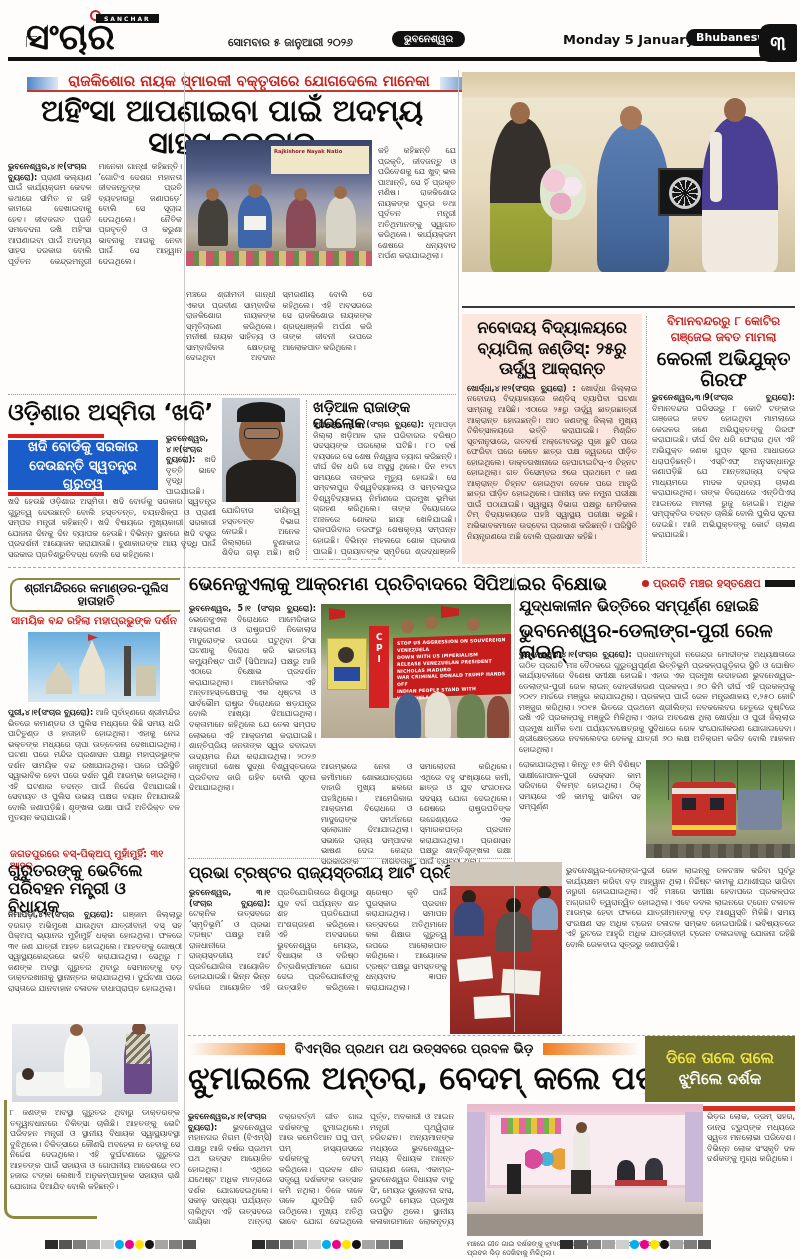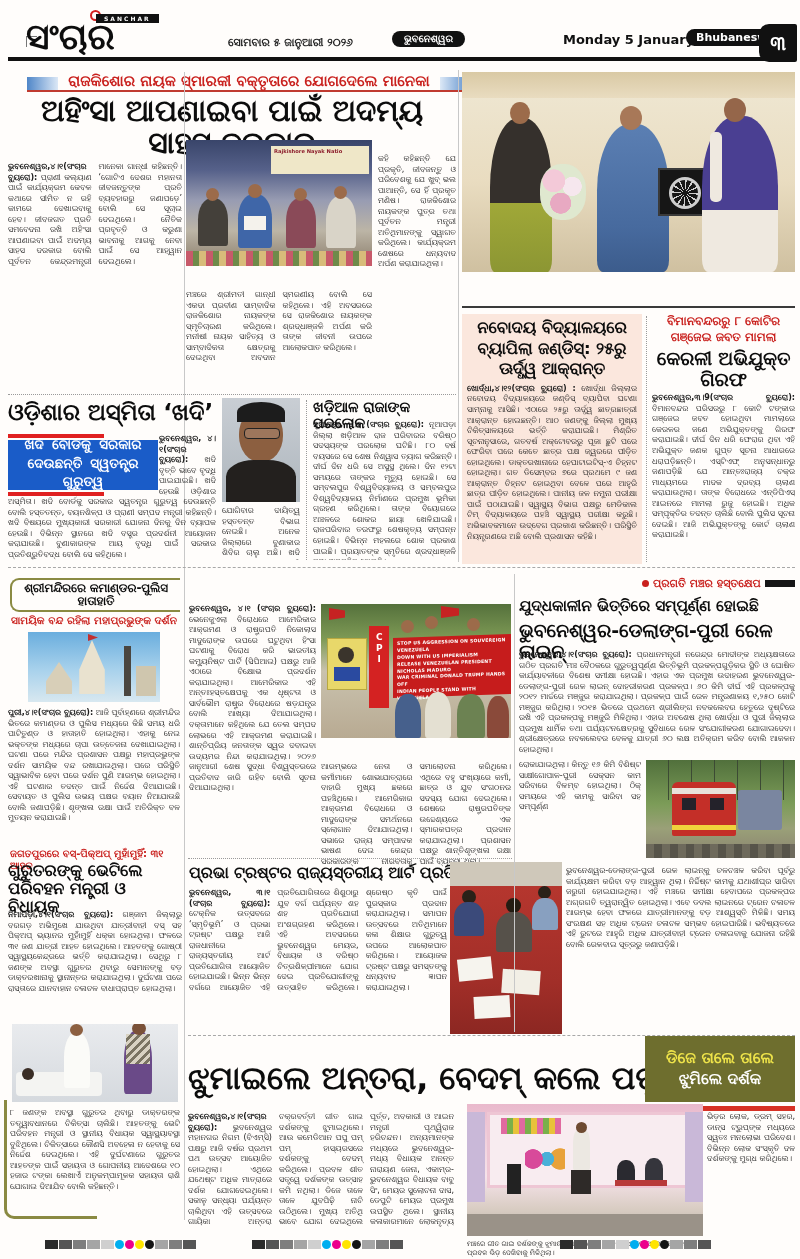--- a/index.html
+++ b/index.html
@@ -30,23 +30,23 @@
   #page-tab{position:absolute;right:3px;top:24px;width:38px;height:38px;background:#111;
             border-radius:10px 2px 2px 10px;color:#fff;font-size:20px;font-weight:bold;
             display:flex;align-items:center;justify-content:center;}
   
   #lead-kicker{position:absolute;left:27px;top:69px;width:444px;height:21px;display:flex;align-items:flex-end;
                border-bottom:2px solid #c03a30;}
   .kick-bar{height:13px;flex:1;background:linear-gradient(90deg,#4f86c8,#dce8f6);}
   .kick-bar.rev{background:linear-gradient(90deg,#dce8f6,#4f86c8);}
   #lead-kicker .ktext{padding:0 10px;font-size:15px;font-weight:800;color:#c9201d;white-space:nowrap;}
   
-  #khadi-box{float:left;position:relative;width:150px;height:50px;margin:6px 1px 4px 0;background:#1a5cc8;
+  #khadi-box{float:left;position:relative;width:150px;height:50px;margin:6px 8px 4px 0;background:#1a5cc8;
              color:#fff;font-weight:800;font-size:13.5px;line-height:1.4;display:flex;align-items:center;
-             justify-content:center;text-align:center;font-family:Liberation Mono, monospace;}
+             justify-content:center;text-align:center;}
   #khadi-box .rbar-t,#khadi-box .rbar-b{position:absolute;left:0;width:96px;height:4px;background:#e02020;}
   #khadi-box .rbar-t{top:-6px;} #khadi-box .rbar-b{bottom:-6px;}
   
   .bracket{border:2px solid #8a8a42;border-right:none;border-radius:9px 0 0 9px;}
   .bracket-bl{position:absolute;border-left:3px solid #8a8a42;border-bottom:3px solid #8a8a42;
               border-radius:0 0 0 10px;}
   
   #rail-label{position:absolute;left:642px;top:577px;width:153px;display:flex;align-items:center;gap:4px;}
   #rail-label .dot{width:7px;height:7px;border-radius:50%;background:#c9201d;}
   #rail-label .txt{font-size:11px;font-weight:800;color:#c9201d;white-space:nowrap;}
@@ -117,21 +117,21 @@
     <div class="fig" style="left:100px;top:58px;width:30px;height:50px;background:#8a4a58;"></div>
     <div class="head" style="left:108px;top:48px;width:13px;height:13px;"></div>
     <div class="fig" style="left:140px;top:56px;width:30px;height:52px;background:#d9d4c8;"></div>
     <div class="head" style="left:148px;top:46px;width:13px;height:13px;"></div>
     <div class="abs" style="left:0;bottom:0;width:100%;height:15px;background:repeating-linear-gradient(90deg,#c75a6a 0 7px,#6f8a4a 7px 13px,#d8bc7a 13px 20px);"></div>
   </div>
 
   <div class="abs bodytext cols2" style="left:186px;top:270px;width:186px;height:120px;">
     <span>ମଞ୍ଚରେ ଶ୍ରୀମତୀ ଗାନ୍ଧୀ ଏକଦା ପ୍ରବୀଣ ସାମ୍ବାଦିକ ରାଜକିଶୋର ନାୟକଙ୍କ ସ୍ମୃତିଚାରଣ କରିଥିଲେ। ମନୀଷୀ ନାୟକ ସାହିତ୍ୟ ଓ ସାମ୍ବାଦିକତା କ୍ଷେତ୍ରକୁ ଦେଇଥିବା ଅବଦାନ ସ୍ମରଣୀୟ ବୋଲି ସେ କହିଥିଲେ। ଏହି ଅବସରରେ ସେ ରାଜକିଶୋର ନାୟକଙ୍କ ଶ୍ରଦ୍ଧାଞ୍ଜଳି ଅର୍ପଣ କରି ତାଙ୍କ ଜୀବନୀ ଉପରେ ଆଲୋକପାତ କରିଥିଲେ।</span>
   </div>
-  <div class="abs bodytext" style="left:378px;top:154px;width:78px;height:248px;">
+  <div class="abs bodytext" style="left:378px;top:146px;width:78px;height:248px;">
     <span>କହି କହିଛନ୍ତି ଯେ ପ୍ରକୃତି, ଜୀବଜନ୍ତୁ ଓ ପରିବେଶକୁ ଯେ ଖୁବ୍ ଭଲ ପାଆନ୍ତି, ସେ ହିଁ ପ୍ରକୃତ ମଣିଷ। ରାଜକିଶୋର ନାୟକଙ୍କ ପୁତ୍ର ତଥା ପୂର୍ବତନ ମନ୍ତ୍ରୀ ଅତିଥିମାନଙ୍କୁ ସ୍ୱାଗତ କରିଥିଲେ। କାର୍ଯ୍ୟକ୍ରମ ଶେଷରେ ଧନ୍ୟବାଦ ଅର୍ପଣ କରାଯାଇଥିଲା।</span>
   </div>
 
   <div class="photo" style="left:462px;top:72px;width:333px;height:200px;background:linear-gradient(180deg,#efe8d4 0%,#e9dcc0 55%,#cfc0a0 100%);">
     <div class="abs" style="left:0;top:0;width:100%;height:26px;background:linear-gradient(180deg,#d9c9a4,#e9dcc0);"></div>
     <div class="fig" style="left:28px;top:46px;width:62px;height:154px;background:linear-gradient(180deg,#35302c 0 55%,#a0a838 55%,#8c9633);"></div>
     <div class="head" style="left:48px;top:30px;width:20px;height:22px;"></div>
     <div class="abs" style="left:78px;top:92px;width:46px;height:56px;border-radius:45%;background:radial-gradient(circle at 30% 30%,#f3c9d8 0 22%,transparent 23%),radial-gradient(circle at 70% 40%,#f6e7ee 0 20%,transparent 21%),radial-gradient(circle at 45% 70%,#e8a9c2 0 22%,transparent 23%),#dfe8cf;"></div>
     <div class="fig" style="left:135px;top:52px;width:72px;height:148px;background:linear-gradient(180deg,#5b7fb3,#476a9e 70%,#3c5c8c);"></div>
     <div class="head" style="left:158px;top:34px;width:22px;height:24px;background:#a87858;"></div>
@@ -192,20 +192,21 @@
   <div class="abs bodytext" style="left:313px;top:420px;width:143px;height:140px;">
     <b>ନୂଆପଡ଼ା, ୪।୧ (ସଂଚାର ବ୍ୟୁରୋ):</b>
     <span>ନୂଆପଡ଼ା ଜିଲ୍ଲା ଖଡ଼ିଆଳ ରାଜ ପରିବାରର ବରିଷ୍ଠ ସଦସ୍ୟଙ୍କ ପରଲୋକ ଘଟିଛି। ୮୦ ବର୍ଷ ବୟସରେ ସେ ଶେଷ ନିଶ୍ୱାସ ତ୍ୟାଗ କରିଛନ୍ତି। ଦୀର୍ଘ ଦିନ ଧରି ସେ ଅସୁସ୍ଥ ଥିଲେ। ଦିନ ୧୨ଟା ସମୟରେ ତାଙ୍କର ମୃତ୍ୟୁ ହୋଇଛି। ସେ ସମ୍ବଲପୁର ବିଶ୍ୱବିଦ୍ୟାଳୟ ଓ ସମ୍ବଲପୁର ବିଶ୍ୱବିଦ୍ୟାଳୟ ନିର୍ମାଣରେ ପ୍ରମୁଖ ଭୂମିକା ଗ୍ରହଣ କରିଥିଲେ। ତାଙ୍କ ବିୟୋଗରେ ଅଞ୍ଚଳରେ ଶୋକର ଛାୟା ଖେଳିଯାଇଛି। ରାଜପରିବାର ତରଫରୁ ଶେଷକୃତ୍ୟ ସମ୍ପନ୍ନ ହୋଇଛି। ବିଭିନ୍ନ ମହଲରେ ଶୋକ ପ୍ରକାଶ ପାଇଛି। ପ୍ରୟାତଙ୍କ ସ୍ମୃତିରେ ଶ୍ରଦ୍ଧାଞ୍ଜଳି ସଭା ଅନୁଷ୍ଠିତ ହୋଇଛି।</span>
   </div>
 
   <div class="hdash" style="left:8px;top:567px;width:787px;"></div>
 
   <div class="abs bracket" style="left:10px;top:578px;width:168px;height:30px;display:flex;align-items:center;justify-content:center;">
     <span class="headline center" style="font-size:12px;">ଶ୍ରୀମନ୍ଦିରରେ କମାଣ୍ଡର-ପୁଲିସ ହାତାହାତି</span>
   </div>
+  <div class="abs headline" style="left:189px;top:574px;width:448px;font-size:18.5px;white-space:nowrap;">ଭେନେଜୁଏଲାକୁ ଆକ୍ରମଣ ପ୍ରତିବାଦରେ ସିପିଆଇର ବିକ୍ଷୋଭ</div>
   <div id="rail-label">
     <span class="dot"></span>
     <span class="txt">ପ୍ରଗତି ମଞ୍ଚର ହସ୍ତକ୍ଷେପ</span>
     <span class="bar"></span>
   </div>
 
   <div class="abs red center" style="left:10px;top:614px;width:168px;font-size:10.5px;font-weight:800;">ସାମୟିକ ବନ୍ଦ ରହିଲା ମହାପ୍ରଭୁଙ୍କ ଦର୍ଶନ</div>
   <div class="photo" style="left:28px;top:632px;width:132px;height:70px;background:linear-gradient(180deg,#6aaede 0%,#a9d2ec 55%,#d8e8f0 100%);">
     <div class="abs" style="left:44px;top:8px;width:40px;height:54px;background:#e9e2cf;clip-path:polygon(50% 0,82% 55%,82% 100%,18% 100%,18% 55%);"></div>
     <div class="abs" style="left:18px;top:30px;width:26px;height:32px;background:#d8cfb8;clip-path:polygon(50% 0,100% 60%,100% 100%,0 100%,0 60%);"></div>
@@ -232,21 +233,21 @@
     <div class="fig" style="right:26px;top:6px;width:28px;height:64px;background:#6a4a88;"></div>
     <div class="abs" style="right:28px;top:10px;width:24px;height:30px;background:repeating-linear-gradient(135deg,#d8d2c2 0 3px,#7a7462 3px 6px);"></div>
     <div class="head" style="right:32px;top:-2px;width:14px;height:13px;background:#7a5138;"></div>
   </div>
   <div class="abs bodytext" style="left:10px;top:1108px;width:170px;height:104px;">
     <span>୮ ଜଣଙ୍କ ଅବସ୍ଥା ଗୁରୁତର ଥିବାରୁ ଡାକ୍ତରଙ୍କ ତତ୍ତ୍ୱାବଧାନରେ ଚିକିତ୍ସା ଚାଲିଛି। ଆହତଙ୍କୁ ଭେଟି ପରିବହନ ମନ୍ତ୍ରୀ ଓ ସ୍ଥାନୀୟ ବିଧାୟକ ସ୍ୱାସ୍ଥ୍ୟାବସ୍ଥା ବୁଝିଥିଲେ। ଚିକିତ୍ସାରେ କୌଣସି ଅବହେଳା ନ ହେବାକୁ ସେ ନିର୍ଦ୍ଦେଶ ଦେଇଥିଲେ। ଏହି ଦୁର୍ଘଟଣାରେ ଗୁରୁତର ଆହତଙ୍କ ପାଇଁ ସହାୟତା ଓ ଗୋପନୀୟ ଆଦେଶରେ ୧୦ ହଜାର ଟଙ୍କା ଲେଖାଏଁ ଅନୁକମ୍ପାମୂଳକ ସହାୟତା ରାଶି ଯୋଗାଇ ଦିଆଯିବ ବୋଲି କହିଛନ୍ତି।</span>
   </div>
   <div class="bracket-bl" style="left:4px;top:1100px;width:90px;height:116px;"></div>
 
   <div class="abs bodytext" style="left:189px;top:604px;width:127px;height:248px;">
-    <b>ଭୁବନେଶ୍ୱର, ୪।୧ (ସଂଚାର ବ୍ୟୁରୋ):</b>
+    <b>ଭୁବନେଶ୍ୱର, 5।୧ (ସଂଚାର ବ୍ୟୁରୋ):</b>
     <span>ଭେନେଜୁଏଲା ବିରୋଧରେ ଆମେରିକାର ଆକ୍ରମଣ ଓ ରାଷ୍ଟ୍ରପତି ନିକୋଲାସ ମାଦୁରୋଙ୍କ ଉପରେ ଘଟୁଥିବା ହିଂସା ଘଟଣାକୁ ବିରୋଧ କରି ଭାରତୀୟ କମ୍ୟୁନିଷ୍ଟ ପାର୍ଟି (ସିପିଆଇ) ପକ୍ଷରୁ ଆଜି ଏଠାରେ ବିକ୍ଷୋଭ ପ୍ରଦର୍ଶନ କରାଯାଇଥିଲା। ଆମେରିକାର ଏହି ଅନ୍ତଃହସ୍ତକ୍ଷେପକୁ ଏକ ଧୃଷ୍ଟତା ଓ ସାର୍ବଭୌମ ରାଷ୍ଟ୍ର ବିରୋଧରେ ଷଡ଼ଯନ୍ତ୍ର ବୋଲି ଆଖ୍ୟା ଦିଆଯାଇଥିଲା। ବକ୍ତାମାନେ କହିଥିଲେ ଯେ ତେଲ ସମ୍ପଦ ଲୋଭରେ ଏହି ଆକ୍ରମଣ କରାଯାଇଛି। ଶାନ୍ତିପ୍ରିୟ ଜନତାଙ୍କ ସ୍ୱର ଦବାଇବା ଉଦ୍ୟମର ନିନ୍ଦା କରାଯାଇଥିଲା। ୨୦୨୬ ଜାନୁଆରୀ ଶେଷ ସୁଦ୍ଧା ବିଶ୍ୱସ୍ତରରେ ପ୍ରତିବାଦ ଜାରି ରହିବ ବୋଲି ସୂଚନା ଦିଆଯାଇଥିଲା।</span>
   </div>
   <div class="photo" style="left:321px;top:604px;width:190px;height:134px;background:linear-gradient(180deg,#55713c 0%,#7e9a55 26%,#c9c2ae 50%,#b8aa92 100%);">
     <div class="abs" style="left:8px;top:4px;width:16px;height:12px;background:#c62222;clip-path:polygon(0 0,100% 20%,100% 80%,0 100%);"></div>
     <div class="abs" style="left:120px;top:2px;width:18px;height:12px;background:#c62222;clip-path:polygon(0 0,100% 20%,100% 80%,0 100%);"></div>
     <div class="abs" style="left:6px;top:34px;width:38px;height:50px;background:#e8d86a;border:1px solid #b8a840;">
       <div class="abs" style="left:10px;top:8px;width:16px;height:16px;border-radius:50%;background:#3a342c;"></div>
       <div class="abs" style="left:6px;top:28px;width:26px;height:14px;background:#2a4aa0;"></div>
     </div>
     <div class="abs" style="left:48px;top:22px;width:20px;height:82px;background:#d42222;color:#fff;font-weight:800;font-size:9px;text-align:center;line-height:1.6;padding-top:6px;box-sizing:border-box;">
@@ -309,20 +310,25 @@
       <div class="abs" style="left:0;bottom:6px;width:100%;height:5px;background:#f0d23c;"></div>
     </div>
     <div class="abs" style="left:92px;top:30px;width:44px;height:40px;background:#7a86a0;border-radius:3px;"></div>
     <div class="abs" style="left:0;bottom:0;width:100%;height:14px;background:repeating-linear-gradient(90deg,#6e6a5c 0 8px,#57544a 8px 16px);"></div>
   </div>
   <div class="abs bodytext" style="left:566px;top:866px;width:229px;height:166px;">
     <span>ଭୁବନେଶ୍ୱର-ଡେଲାଙ୍ଗ-ପୁରୀ ରେଳ ଲାଇନ୍‌କୁ ଚଳଚଞ୍ଚଳ କରିବା ପୂର୍ବରୁ କାର୍ଯ୍ୟକ୍ଷମ କରିବା ବଡ଼ ଆହ୍ୱାନ ଥିଲା। ନିର୍ଦ୍ଦିଷ୍ଟ କାମକୁ ଯଥାଶୀଘ୍ର ସାରିବା ଜରୁରୀ ହୋଇଯାଇଥିଲା। ଏହି ମଞ୍ଚରେ ସମୀକ୍ଷା ହେବାପରେ ପ୍ରକଳ୍ପର ଅଗ୍ରଗତି ତ୍ୱରାନ୍ୱିତ ହୋଇଥିଲା। ଏବେ ଡବଲ ଲାଇନରେ ଟ୍ରେନ ଚଳାଚଳ ଆରମ୍ଭ ହେବା ଫଳରେ ଯାତ୍ରୀମାନଙ୍କୁ ବଡ଼ ଆଶ୍ୱସ୍ତି ମିଳିଛି। ସମୟ ସଂରକ୍ଷଣ ସହ ଅଧିକ ଟ୍ରେନ ଚଳାଚଳ ସମ୍ଭବ ହୋଇପାରିଛି। ଭବିଷ୍ୟତରେ ଏହି ରୁଟରେ ଆହୁରି ଅଧିକ ଯାତ୍ରୀବାହୀ ଟ୍ରେନ ଚଳାଇବାକୁ ଯୋଜନା ରହିଛି ବୋଲି ରେଳବାଇ ସୂତ୍ରରୁ ଜଣାପଡ଼ିଛି।</span>
   </div>
 
   <div class="hdash" style="left:188px;top:1035px;width:607px;"></div>
+  <div id="pu-kicker">
+    <div class="obar"></div>
+    <div class="ktext">ବିଏମ୍‌ସିର ପ୍ରଥମ ପଥ ଉତ୍ସବରେ ପ୍ରବଳ ଭିଡ଼</div>
+    <div class="obar rev"></div>
+  </div>
   <div class="abs headline" style="left:188px;top:1061px;width:452px;font-size:32px;text-align:center;white-space:nowrap;">ଝୁମାଇଲେ ଅନ୍ତରା, ବେଦମ୍ କଲେ ପପୁ</div>
   <div id="dj-box">
     <div class="l1">ଡିଜେ ତାଲେ ତାଲେ</div>
     <div class="l2">ଝୁମିଲେ ଦର୍ଶକ</div>
   </div>
   <div id="dj-red"></div>
 
   <div class="abs bodytext cols3" style="left:188px;top:1112px;width:266px;height:122px;">
     <b>ଭୁବନେଶ୍ୱର,୪।୧(ସଂଚାର ବ୍ୟୁରୋ):</b>
     <span>ଭୁବନେଶ୍ୱର ମହାନଗର ନିଗମ (ବିଏମ୍‌ସି) ପକ୍ଷରୁ ଆଜି ବର୍ଷର ପ୍ରଥମ ପଥ ଉତ୍ସବ ଆୟୋଜିତ ହୋଇଥିଲା। ଏଥିରେ ଯଥେଷ୍ଟ ଅଧିକ ମାତ୍ରାରେ ଦର୍ଶକ ଯୋଗଦେଇଥିଲେ। ସକାଳୁ ସନ୍ଧ୍ୟା ପର୍ଯ୍ୟନ୍ତ ଚାଲିଥିବା ଏହି ଉତ୍ସବରେ ଗାୟିକା ଅନ୍ତରା ଚକ୍ରବର୍ତ୍ତୀ ଗୀତ ଗାଇ ଦର୍ଶକଙ୍କୁ ଝୁମାଇଥିଲେ। ଆଉ କମେଡିଆନ ପପୁ ପମ୍ ପମ୍ ହାସ୍ୟରସରେ ଦର୍ଶକଙ୍କୁ ବେଦମ୍ କରିଥିଲେ। ପ୍ରବଳ ଶୀତ ସତ୍ତ୍ୱେ ଦର୍ଶକଙ୍କ ଉତ୍ସାହ କମି ନଥିଲା। ଡିଜେ ତାଳେ ତାଳେ ଯୁବପିଢ଼ି ନାଚି ଉଠିଥିଲେ। ମୁଖ୍ୟ ଅତିଥି ଭାବେ ଯୋଗ ଦେଇଥିଲେ ପୂର୍ତ୍ତ, ଅବକାରୀ ଓ ଆଇନ ମନ୍ତ୍ରୀ ପୃଥ୍ୱିରାଜ ହରିଚନ୍ଦନ। ଅନ୍ୟମାନଙ୍କ ମଧ୍ୟରେ ଭୁବନେଶ୍ୱର-ମଧ୍ୟ ବିଧାୟକ ଅନନ୍ତ ନାରାୟଣ ଜେନା, ଏକାମ୍ର-ଭୁବନେଶ୍ୱର ବିଧାୟକ ବାବୁ ସିଂ, ମେୟର ସୁଲୋଚନା ଦାସ, ଡେପୁଟି ମେୟର ପ୍ରମୁଖ ଉପସ୍ଥିତ ଥିଲେ। ସ୍ଥାନୀୟ କଳାକାରମାନେ ଲୋକନୃତ୍ୟ ପରିବେଷଣ କରି ଦର୍ଶକଙ୍କ ମନ ଜିତିଥିଲେ। ଖାଦ୍ୟ ଷ୍ଟଲ ଓ ଖେଳ ବ୍ୟବସ୍ଥା ମଧ୍ୟ ରହିଥିଲା।</span>

